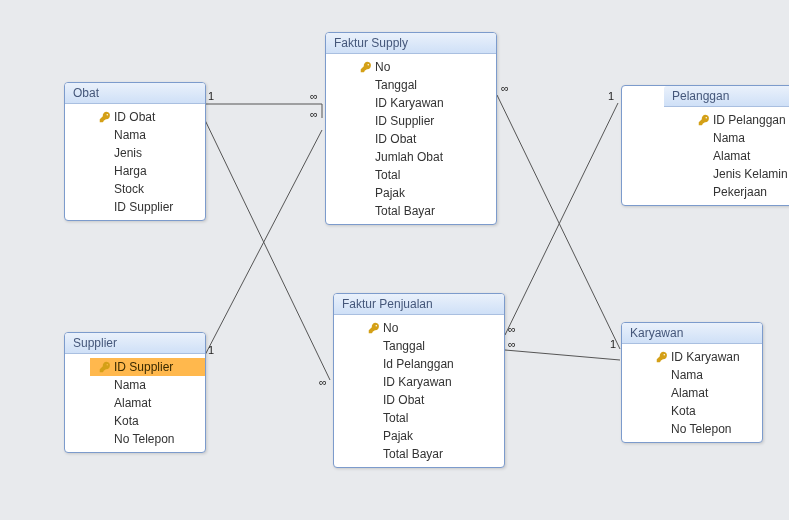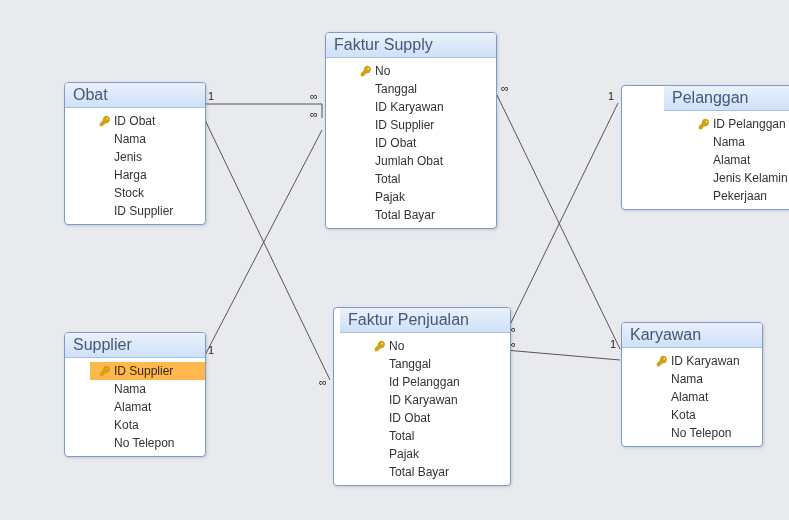--- a/index.html
+++ b/index.html
@@ -18,21 +18,21 @@
     background:#fff;
     border:1px solid #7c9bcc;
     border-radius:4px;
     box-shadow:1px 1px 3px rgba(0,0,0,.15);
   }
   .entity .titlebar{
     background:linear-gradient(#eaf1fb,#cfe0f7);
     border-bottom:1px solid #a9bfe0;
     border-radius:3px 3px 0 0;
     padding:3px 8px;
-    font-size:16px;color:#45577a;
+    font-size:12px;color:#45577a;
     cursor:default;
   }
   .entity .body{padding:4px 0;margin-left:25px;}
   .field{
     display:flex;align-items:center;
     padding:1px 8px 1px 6px;line-height:16px;
   }
   .field.sel{background:#ffb84d;color:#3a2a00;}
   .key{
     width:18px;display:inline-flex;align-items:center;justify-content:center;
@@ -202,21 +202,21 @@
         <span class="key"></span>
         <span>Kota</span>
       </div>
       <div class="field">
         <span class="key"></span>
         <span>No Telepon</span>
       </div>
     </div>
 </div>
 
-<div class="entity" style="left:333px;top:307px;width:170px;padding-left:6px;">
+<div class="entity" style="left:333px;top:293px;width:170px;">
   <div class="titlebar">Faktur Penjualan</div>
   <div class="body">
       <div class="field">
         <span class="key">
           <svg width="12" height="12" viewBox="0 0 16 16">
             <path fill="#d4a017" d="M10 1a5 5 0 0 0-4.9 6.02L1 11v4h4l1-1v-1h1v-1h1l1.02-1.02A5 5 0 1 0 10 1zm2 4a1 1 0 1 1-2 0 1 1 0 0 1 2 0z"></path>
           </svg>
         </span>
         <span>No</span>
       </div>

